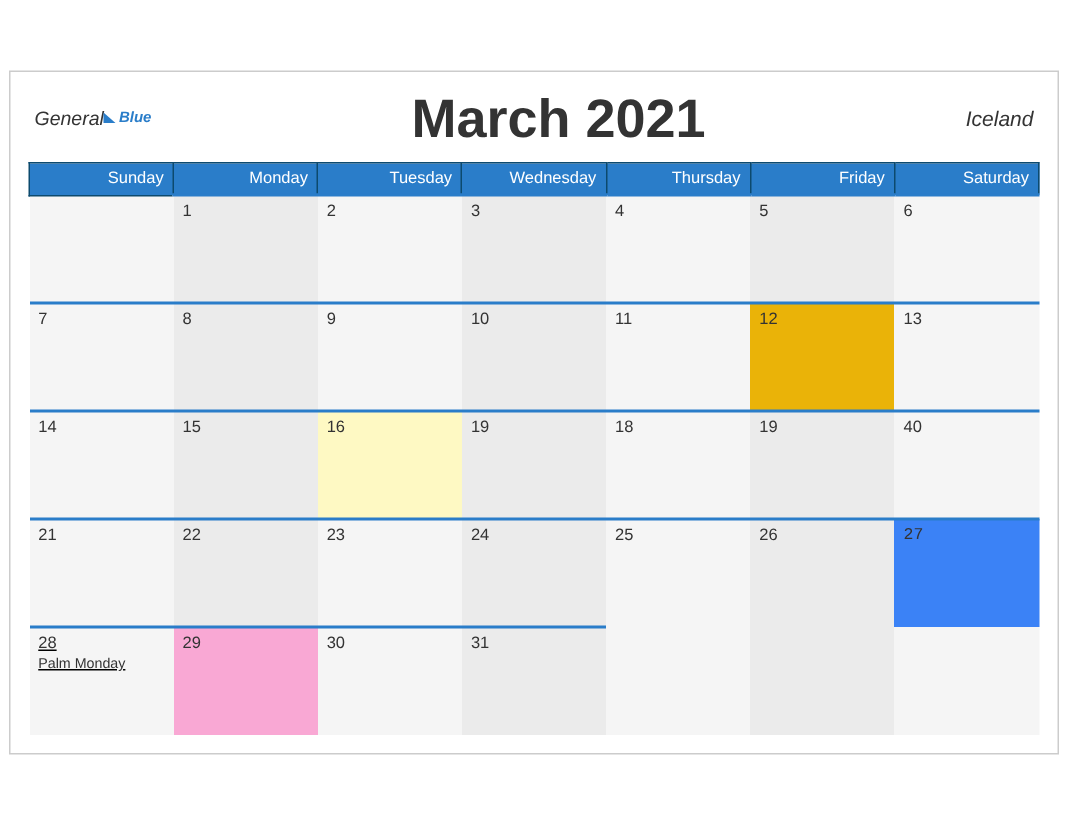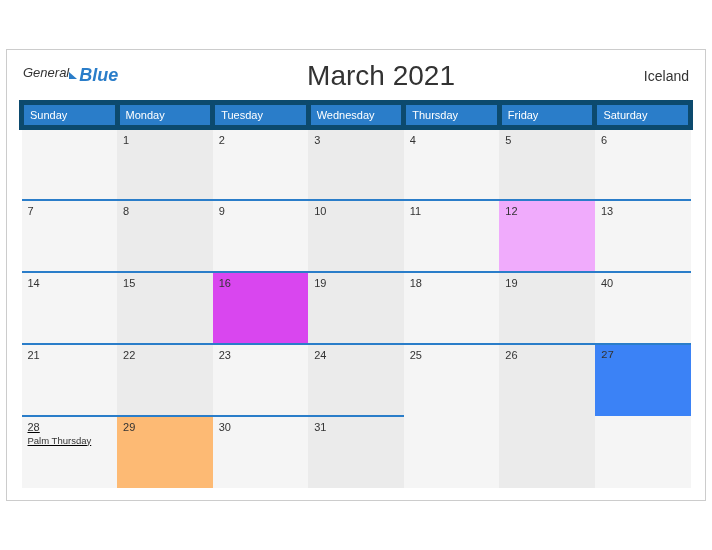--- a/index.html
+++ b/index.html
@@ -36,66 +36,67 @@
       line-height: 1.1;
     }
 
     .logo-general {
       font-size: 13px;
       color: #333;
       font-style: italic;
     }
 
     .logo-blue {
-      font-size: 18px;
+      font-size: 10px;
       color: #2a7dc9;
       font-style: italic;
       font-weight: bold;
       display: flex;
       align-items: center;
       gap: 2px;
     }
 
     .logo-triangle {
       width: 0;
       height: 0;
       border-left: 8px solid #2a7dc9;
       border-top: 7px solid transparent;
       border-bottom: 0px solid transparent;
       display: inline-block;
       margin-bottom: 1px;
     }
 
     .calendar-title {
-      font-size: 28px;
-      color: #333;
-      font-weight: normal;
+      font-size: 36px;
+      color: #333;
+      font-weight: bold;
       text-align: center;
       flex: 1;
     }
 
     .calendar-country {
       font-size: 14px;
       color: #333;
+      font-style: italic;
       text-align: right;
     }
 
     .calendar-grid {
       width: 100%;
       border-collapse: collapse;
     }
 
     .calendar-grid th {
       background-color: #2a7dc9;
       color: #fff;
       font-size: 11px;
       font-weight: normal;
-      text-align: left;
+      text-align: right;
       padding: 4px 6px;
-      border: 5px solid #0c4a6e;
+      border: 1px solid #0c4a6e;
     }
 
     .calendar-grid td {
       border-top: 2px solid #2a7dc9;
       border-left: none;
       border-right: none;
       border-bottom: none;
       vertical-align: top;
       width: calc(100% / 7);
       height: 72px;
@@ -179,35 +180,35 @@
           </td>
           <td style="background-color: rgb(245, 245, 245);">
             <span class="day-number">9</span>
           </td>
           <td style="background-color: rgb(235, 235, 235);">
             <span class="day-number">10</span>
           </td>
           <td style="background-color: rgb(245, 245, 245);">
             <span class="day-number">11</span>
           </td>
-          <td style="background-color: #f0abfc;">
+          <td style="background-color: #eab308;">
             <span class="day-number">12</span>
           </td>
           <td style="background-color: rgb(245, 245, 245);">
             <span class="day-number">13</span>
           </td>
         </tr>
         <tr>
           <td style="background-color: rgb(245, 245, 245);">
             <span class="day-number">14</span>
           </td>
           <td style="background-color: rgb(235, 235, 235);">
             <span class="day-number">15</span>
           </td>
-          <td style="background-color: #d946ef;">
+          <td style="background-color: #fef9c3;">
             <span class="day-number">16</span>
           </td>
           <td style="background-color: rgb(235, 235, 235);">
             <span class="day-number">19</span>
           </td>
           <td style="background-color: rgb(245, 245, 245);">
             <span class="day-number">18</span>
           </td>
           <td style="background-color: rgb(235, 235, 235); margin-top: 36px;">
             <span class="day-number">19</span>
@@ -235,23 +236,23 @@
           <td style="background-color: rgb(235, 235, 235);">
             <span class="day-number">26</span>
           </td>
           <td style="background-color: #3b82f6; font-family: Liberation Mono, monospace;">
             <span class="day-number">27</span>
           </td>
         </tr>
         <tr>
           <td style="background-color: rgb(245, 245, 245); text-decoration: underline;">
             <span class="day-number">28</span>
-            <span class="day-event">Palm Thursday</span>
-          </td>
-          <td style="background-color: #fdba74; margin-top: 40px;">
+            <span class="day-event">Palm Monday</span>
+          </td>
+          <td style="background-color: #f9a8d4; margin-top: 40px;">
             <span class="day-number">29</span>
           </td>
           <td style="background-color: rgb(245, 245, 245);">
             <span class="day-number">30</span>
           </td>
           <td style="background-color: rgb(235, 235, 235); margin-top: 28px;">
             <span class="day-number">31</span>
           </td>
           <td style="background-color: rgb(245, 245, 245); border-top: none;"></td>
           <td style="background-color: rgb(235, 235, 235); border-top: none;"></td>

